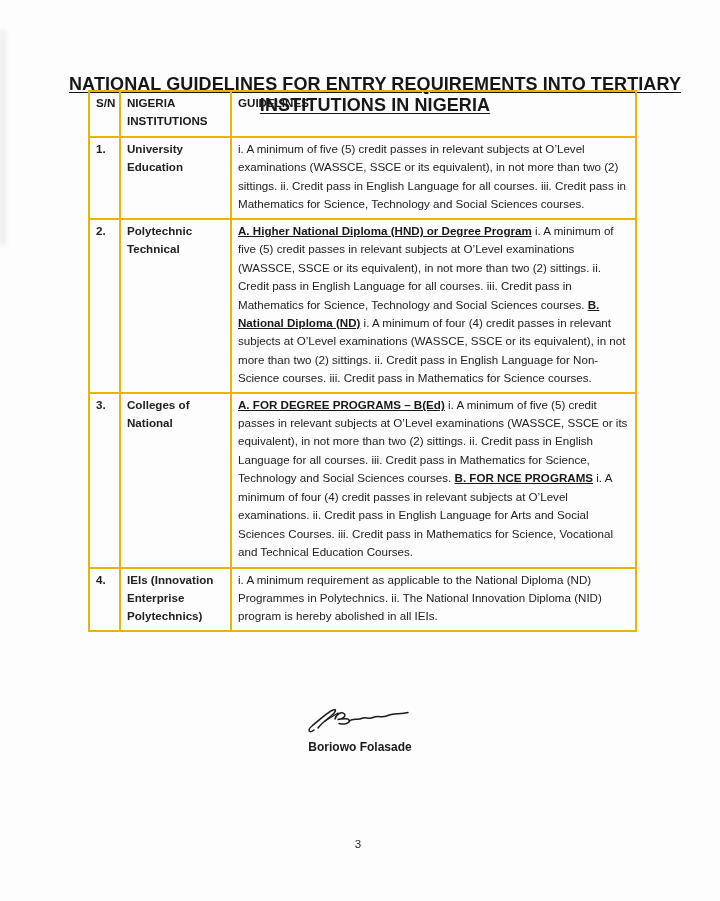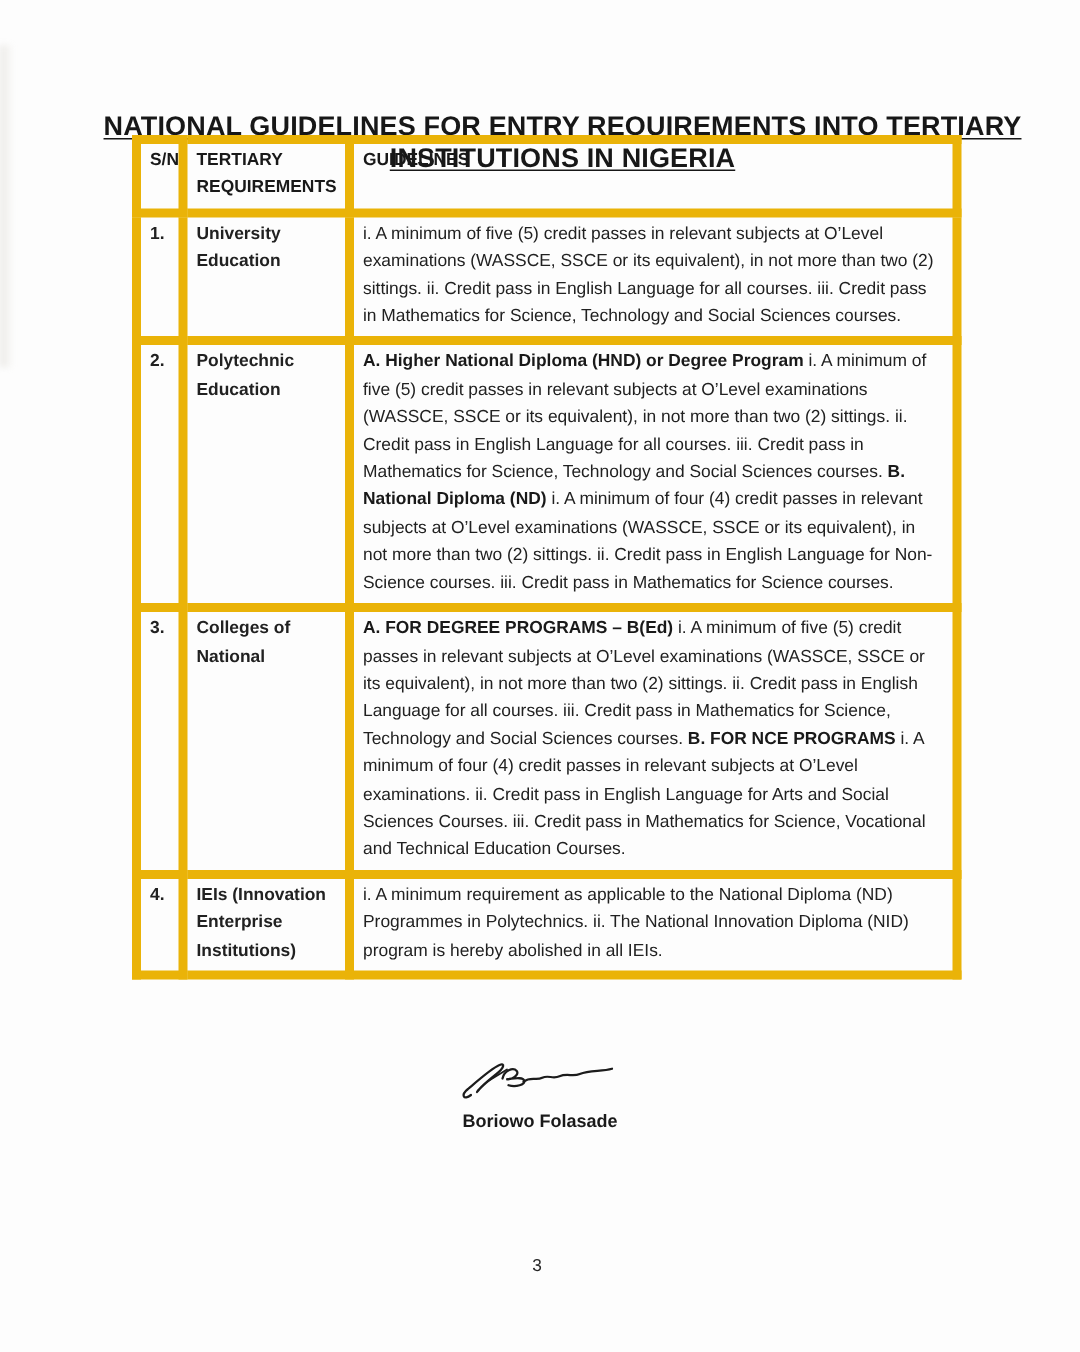--- a/index.html
+++ b/index.html
@@ -29,36 +29,36 @@
     color: #171717;
   }
 
   table.guidelines {
     position: absolute; left: 88px; top: 90px;
     width: 547px;
     border-collapse: collapse;
     table-layout: fixed;
   }
   table.guidelines th, table.guidelines td {
-    border: 6px solid #eab308;
+    border: 2px solid #eab308;
     vertical-align: top;
     text-align: left;
     padding: 2px 7px 4px 6px;
     font-size: 11.6px;
     line-height: 18.4px;
     color: #212121;
   }
   table.guidelines th { font-weight: bold; color: #191919; }
   td.cell-sn, td.cell-inst { font-weight: bold; color: #191919; }
   tr.hdr      { height: 46px; }
   tr.row-1    { height: 82px; }
   tr.row-2    { height: 170px; }
   tr.row-3    { height: 175px; }
   tr.row-4    { height: 62px; }
-  .b { font-weight: bold; color: #191919; }
+  .b { font-weight: bold; color: #191919; text-decoration: underline; }
 
   .sig-block {
     position: absolute; top: 704px; left: 0; width: 720px;
     text-align: center;
   }
   .sig-svg { display: block; margin: 0 auto 1px auto; }
   .sig-name, .sig-role {
     font-size: 12px; font-weight: bold; line-height: 16.5px; color: #1a1a1a;
   }
 
@@ -78,45 +78,45 @@
 
   <table class="guidelines">
     <colgroup>
       <col style="width:31px">
       <col style="width:111px">
       <col style="width:405px">
     </colgroup>
     <tbody>
         <tr class="hdr">
       <th>S/N</th>
-      <th>TERTIARY REQUIREMENTS</th>
+      <th>NIGERIA INSTITUTIONS</th>
       <th>GUIDELINES</th>
     </tr>
 
     <tr class="row-1">
       <td class="cell-sn">1.</td>
       <td class="cell-inst">University Education</td>
       <td><span>i. A minimum of five (5) credit passes in relevant subjects at O’Level examinations (WASSCE, SSCE or its equivalent), in not more than two (2) sittings. ii. Credit pass in English Language for all courses. iii. Credit pass in Mathematics for Science, Technology and Social Sciences courses.</span></td>
     </tr>
 
     <tr class="row-2">
       <td class="cell-sn">2.</td>
-      <td class="cell-inst">Polytechnic Education</td>
+      <td class="cell-inst">Polytechnic Technical</td>
       <td><span class="b">A. Higher National Diploma (HND) or Degree Program</span><span> i. A minimum of five (5) credit passes in relevant subjects at O’Level examinations (WASSCE, SSCE or its equivalent), in not more than two (2) sittings. ii. Credit pass in English Language for all courses. iii. Credit pass in Mathematics for Science, Technology and Social Sciences courses. </span><span class="b">B. National Diploma (ND)</span><span> i. A minimum of four (4) credit passes in relevant subjects at O’Level examinations (WASSCE, SSCE or its equivalent), in not more than two (2) sittings. ii. Credit pass in English Language for Non-Science courses. iii. Credit pass in Mathematics for Science courses.</span></td>
     </tr>
 
     <tr class="row-3">
       <td class="cell-sn">3.</td>
       <td class="cell-inst">Colleges of National</td>
       <td><span class="b">A. FOR DEGREE PROGRAMS – B(Ed)</span><span> i. A minimum of five (5) credit passes in relevant subjects at O’Level examinations (WASSCE, SSCE or its equivalent), in not more than two (2) sittings. ii. Credit pass in English Language for all courses. iii. Credit pass in Mathematics for Science, Technology and Social Sciences courses. </span><span class="b">B. FOR NCE PROGRAMS</span><span> i. A minimum of four (4) credit passes in relevant subjects at O’Level examinations. ii. Credit pass in English Language for Arts and Social Sciences Courses. iii. Credit pass in Mathematics for Science, Vocational and Technical Education Courses.</span></td>
     </tr>
 
     <tr class="row-4">
       <td class="cell-sn">4.</td>
-      <td class="cell-inst">IEIs (Innovation Enterprise Institutions)</td>
+      <td class="cell-inst">IEIs (Innovation Enterprise Polytechnics)</td>
       <td><span>i. A minimum requirement as applicable to the National Diploma (ND) Programmes in Polytechnics. ii. The National Innovation Diploma (NID) program is hereby abolished in all IEIs.</span></td>
     </tr>
   </tbody>
     </table>
 
   <div class="sig-block">
     <svg class="sig-svg" width="110" height="34" viewBox="0 0 110 34" fill="none">
       <path d="M9 26 C4 30 2 26 7 22 C14 16 23 8 28 6 C32 4.5 31 8 26 12 C21 16 15 21 13 24" stroke="#1c1c1c" stroke-width="1.5" stroke-linecap="round" fill="none"></path>
       <path d="M30 15 C31 10 37 7 39.5 10 C41.5 12.5 36 16 32.5 15.5 C38 15 43.5 13.5 44.5 16.5 C45.3 19 39 21 34 19.5" stroke="#1c1c1c" stroke-width="1.5" stroke-linecap="round" fill="none"></path>
       <path d="M44 17 C49 13.5 52.5 16.5 56.5 14.5 C60.5 12.5 63.5 15.5 68 13.5 C73 11.3 77 14 81.5 12 C88 9.2 96 10.5 103 8.5" stroke="#1c1c1c" stroke-width="1.5" stroke-linecap="round" fill="none"></path>

